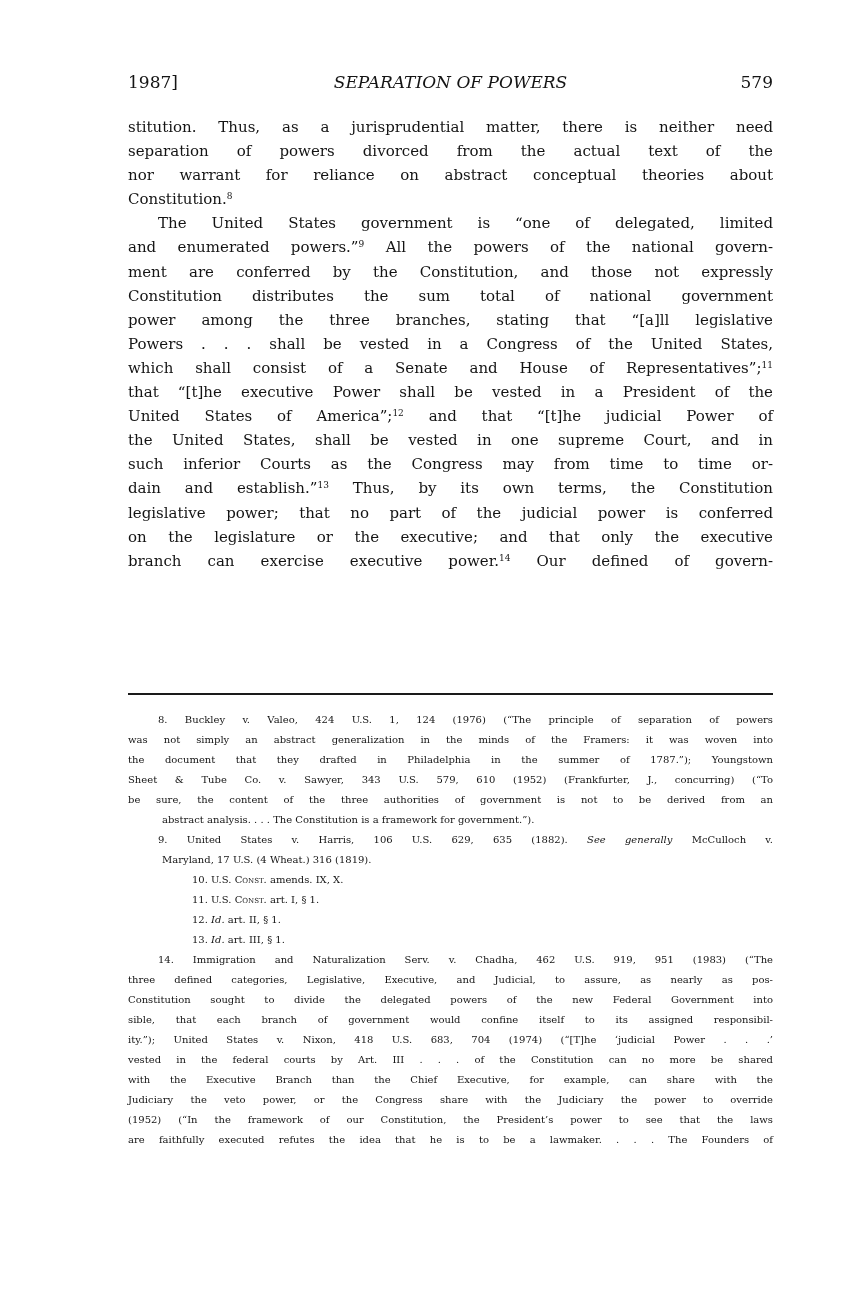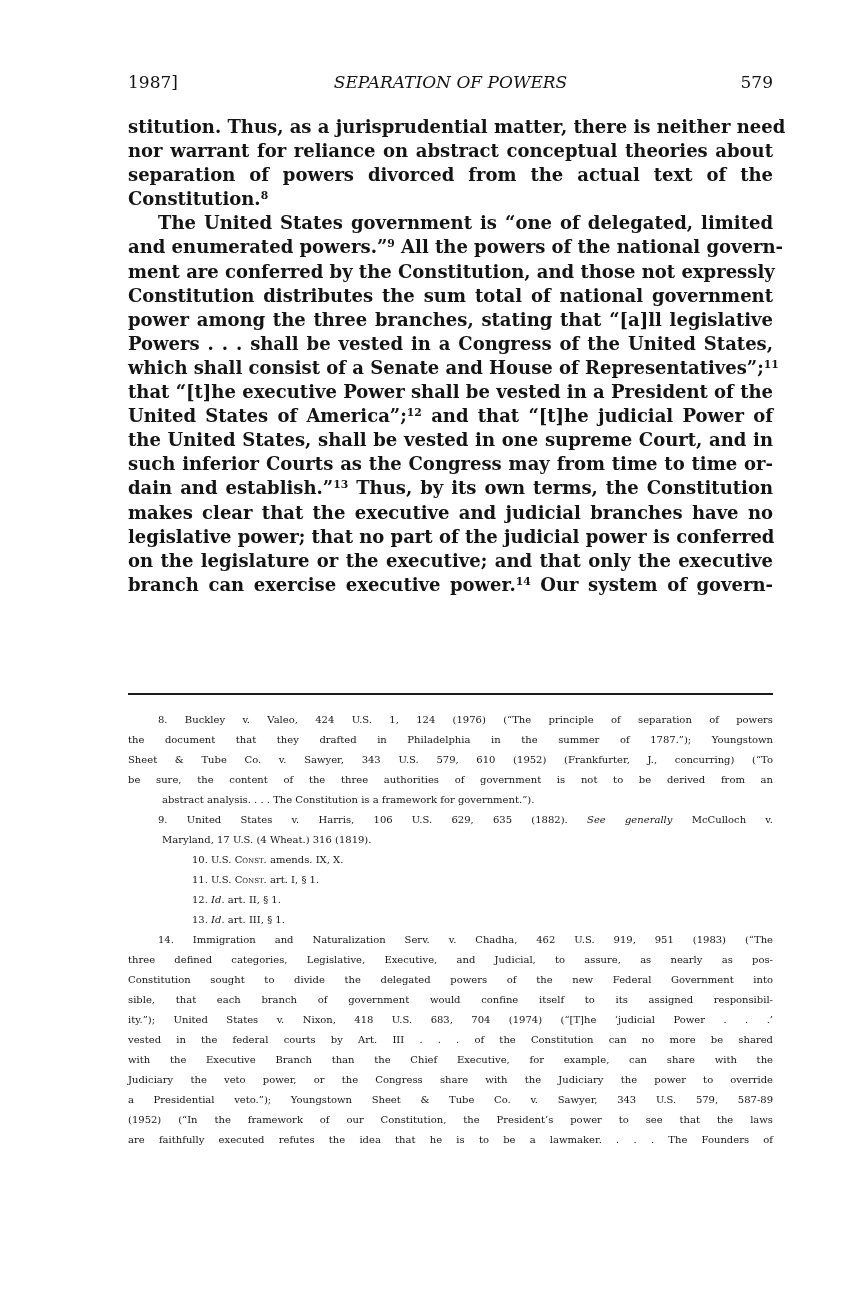--- a/index.html
+++ b/index.html
@@ -5,21 +5,21 @@
   html, body { margin: 0; padding: 0; background: #ffffff; }
   body { width: 863px; height: 1299px; position: relative; overflow: hidden;
          font-family: "DejaVu Serif", "Liberation Serif", serif; color: #141414; }
   .page { position: absolute; left: 128px; top: 0; width: 645px; }
   .running-head { position: absolute; top: 72px; left: 0; width: 645px; height: 24px;
                   font-size: 17px; text-decoration: underline; }
   .rh-left { position: absolute; left: 0; top: 0; }
   .rh-center { position: absolute; left: 0; right: 0; text-align: center; font-style: italic; }
   .rh-right { position: absolute; right: 0; top: 0; }
   .body-text { position: absolute; top: 115px; left: 0; width: 645px;
-               font-size: 18px; line-height: 24.1px; font-weight: bold; }
+               font-size: 15px; line-height: 24.1px; font-weight: normal; }
   .body-line { display: block; white-space: nowrap; text-align: justify; text-align-last: justify; height: 24.1px; }
   .body-line.last { text-align-last: left; }
   .body-line.indent { padding-left: 30px; }
   sup { font-size: 60%; line-height: 0; vertical-align: 0.55em; }
   .rule { position: absolute; top: 693px; left: 0; width: 645px; height: 0; border-top: 2px solid #1a1a1a; }
   .footnotes { position: absolute; top: 710px; left: 0; width: 645px;
                font-size: 10px; line-height: 20px; }
   .fn-line { display: block; white-space: nowrap; text-align: justify; text-align-last: justify; height: 20px; }
   .fn-line.last { text-align-last: left; margin-left: 34px; }
   .fn-line.indent { padding-left: 30px; }
@@ -32,46 +32,46 @@
 <div class="page">
 
   <div class="running-head">
     <span class="rh-left">1987]</span>
     <span class="rh-center">SEPARATION OF POWERS</span>
     <span class="rh-right">579</span>
   </div>
 
   <div class="body-text">
     <span class="body-line"><span>stitution. Thus, as a jurisprudential matter, there is neither need</span></span>
+    <span class="body-line"><span>separation of powers divorced from the actual text of the</span></span>
     <span class="body-line"><span>nor warrant for reliance on abstract conceptual theories about</span></span>
-    <span class="body-line"><span>separation of powers divorced from the actual text of the</span></span>
     <span class="body-line last"><span>Constitution.</span><sup>8</sup></span>
     <span class="body-line indent"><span>The United States government is “one of delegated, limited</span></span>
     <span class="body-line"><span>and enumerated powers.”</span><sup>9</sup> <span>All the powers of the national govern-</span></span>
     <span class="body-line"><span>ment are conferred by the Constitution, and those not expressly</span></span>
     <span class="body-line"><span>Constitution distributes the sum total of national government</span></span>
     <span class="body-line"><span>power among the three branches, stating that “[a]ll legislative</span></span>
     <span class="body-line"><span>Powers . . . shall be vested in a Congress of the United States,</span></span>
     <span class="body-line"><span>which shall consist of a Senate and House of Representatives”;</span><sup>11</sup></span>
     <span class="body-line"><span>that “[t]he executive Power shall be vested in a President of the</span></span>
     <span class="body-line"><span>United States of America”;</span><sup>12</sup> <span>and that “[t]he judicial Power of</span></span>
     <span class="body-line"><span>the United States, shall be vested in one supreme Court, and in</span></span>
     <span class="body-line"><span>such inferior Courts as the Congress may from time to time or-</span></span>
     <span class="body-line"><span>dain and establish.”</span><sup>13</sup> <span>Thus, by its own terms, the Constitution</span></span>
-    <span class="body-line"><span>makes clear that the executive and judicial branches have no</span></span>
     <span class="body-line"><span>legislative power; that no part of the judicial power is conferred</span></span>
     <span class="body-line"><span>on the legislature or the executive; and that only the executive</span></span>
-    <span class="body-line"><span>branch can exercise executive power.</span><sup>14</sup> <span>Our system of govern-</span></span>
+    <span class="body-line"><span>branch can exercise executive power.</span><sup>14</sup> <span>Our defined of govern-</span></span>
   </div>
 
   <div class="rule"></div>
 
   <div class="footnotes">
     <div>
       <span class="fn-line indent">8. Buckley v. Valeo, 424 U.S. 1, 124 (1976) (“The principle of separation of powers</span>
+      <span class="fn-line">was not simply an abstract generalization in the minds of the Framers: it was woven into</span>
       <span class="fn-line">the document that they drafted in Philadelphia in the summer of 1787.”); Youngstown</span>
       <span class="fn-line">Sheet &amp; Tube Co. v. Sawyer, 343 U.S. 579, 610 (1952) (Frankfurter, J., concurring) (“To</span>
       <span class="fn-line">be sure, the content of the three authorities of government is not to be derived from an</span>
       <span class="fn-line last">abstract analysis. . . . The Constitution is a framework for government.”).</span>
     </div>
     <div>
       <span class="fn-line indent"><span>9. United States v. Harris, 106 U.S. 629, 635 (1882). </span><em>See generally</em><span> McCulloch v.</span></span>
       <span class="fn-line last">Maryland, 17 U.S. (4 Wheat.) 316 (1819).</span>
     </div>
     <div>
@@ -88,18 +88,17 @@
     </div>
     <div>
       <span class="fn-line indent">14. Immigration and Naturalization Serv. v. Chadha, 462 U.S. 919, 951 (1983) (“The</span>
       <span class="fn-line">three defined categories, Legislative, Executive, and Judicial, to assure, as nearly as pos-</span>
       <span class="fn-line">Constitution sought to divide the delegated powers of the new Federal Government into</span>
       <span class="fn-line">sible, that each branch of government would confine itself to its assigned responsibil-</span>
       <span class="fn-line">ity.”); United States v. Nixon, 418 U.S. 683, 704 (1974) (“[T]he ‘judicial Power . . .’</span>
       <span class="fn-line">vested in the federal courts by Art. III . . . of the Constitution can no more be shared</span>
       <span class="fn-line">with the Executive Branch than the Chief Executive, for example, can share with the</span>
       <span class="fn-line">Judiciary the veto power, or the Congress share with the Judiciary the power to override</span>
-      <span class="fn-line">a Presidential veto.”); Youngstown Sheet &amp; Tube Co. v. Sawyer, 343 U.S. 579, 587-89</span>
       <span class="fn-line">(1952) (“In the framework of our Constitution, the President’s power to see that the laws</span>
       <span class="fn-line">are faithfully executed refutes the idea that he is to be a lawmaker. . . . The Founders of</span>
     </div>
   </div>
 </div>
 
 </body></html>

